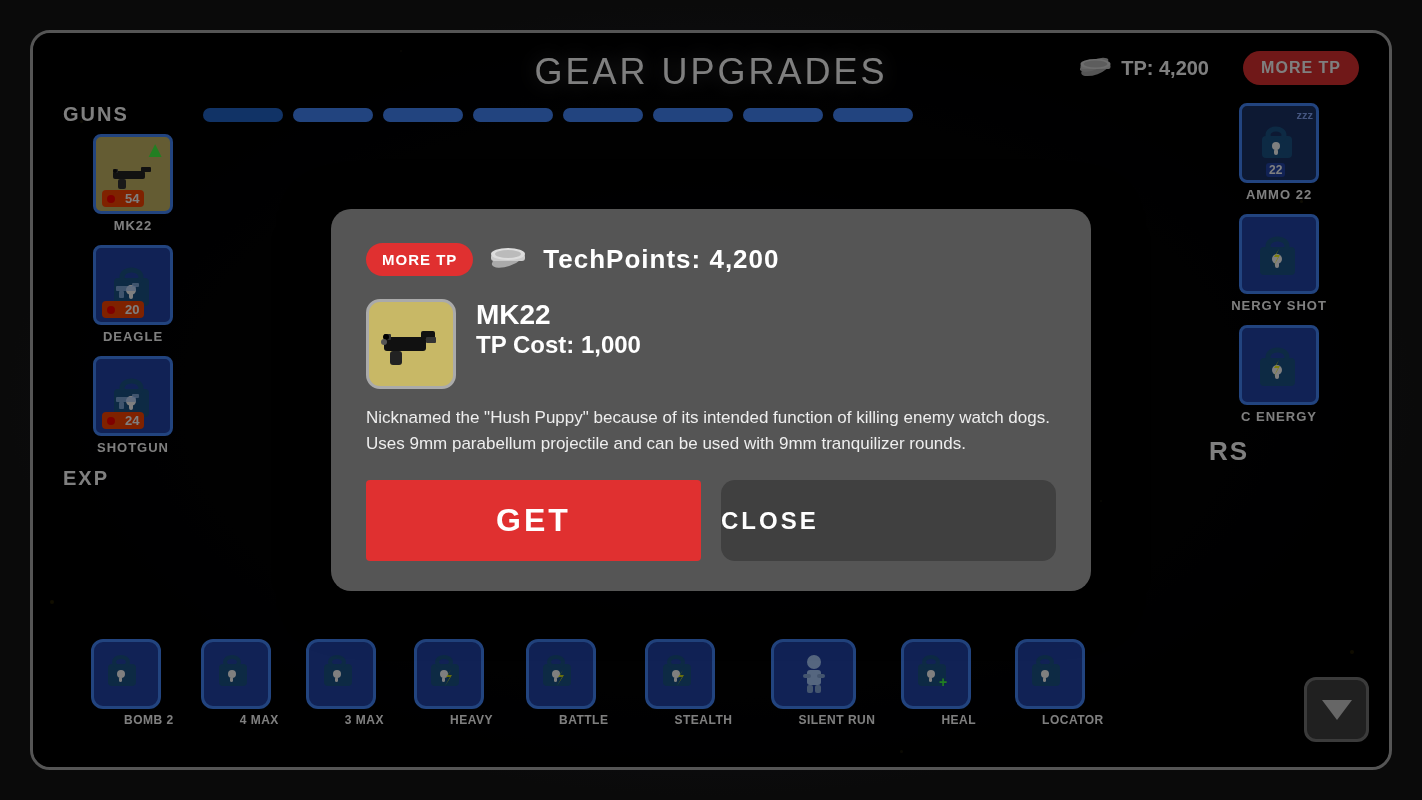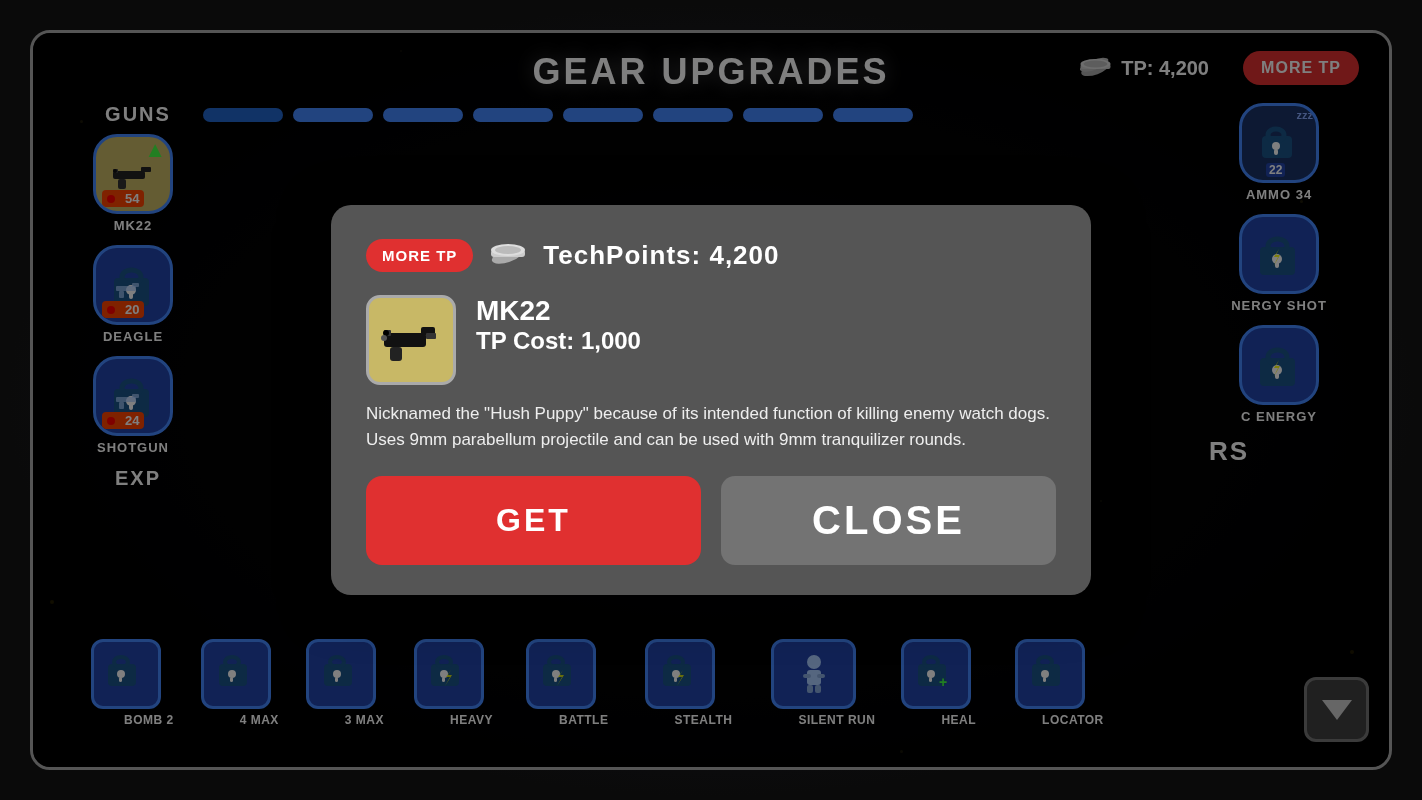--- a/index.html
+++ b/index.html
@@ -38,21 +38,21 @@
 
     
     .header {
       text-align: center;
       padding: 18px 0 10px;
       position: relative;
     }
 
     .page-title {
       font-size: 36px;
-      font-weight: 700;
+      font-weight: 400;
       color: #fff;
       letter-spacing: 3px;
       text-shadow: 0 0 20px rgba(255,255,255,0.3);
     }
 
     .tp-display {
       position: absolute;
       right: 180px;
       top: 18px;
       display: flex;
@@ -80,21 +80,20 @@
       font-size: 16px;
       font-weight: 900;
       cursor: pointer;
       letter-spacing: 1px;
     }
 
     
     .left-sidebar {
       width: 160px;
       flex-shrink: 0;
-      text-align: center;
     }
 
     .section-label {
       font-size: 20px;
       font-weight: 900;
       color: #fff;
       margin: 10px 0 8px 10px;
       letter-spacing: 2px;
     }
 
@@ -102,21 +101,21 @@
       display: flex;
       flex-direction: column;
       align-items: center;
       margin-bottom: 12px;
       cursor: pointer;
     }
 
     .gear-icon {
       width: 80px;
       height: 80px;
-      border-radius: 24px;
+      border-radius: 8px;
       border: 3px solid #4488ff;
       position: relative;
       overflow: hidden;
       display: flex;
       align-items: center;
       justify-content: center;
       background: #c8b866;
     }
 
     .gear-icon.blue-bg {
@@ -344,41 +343,41 @@
     .modal-buttons {
       display: flex;
       gap: 20px;
     }
 
     .btn-get {
       flex: 1;
       background: #e03030;
       color: #fff;
       border: none;
-      border-radius: 16px;
+      border-radius: 4px;
       padding: 22px 0;
       font-size: 32px;
       font-weight: 900;
       cursor: pointer;
       letter-spacing: 3px;
       text-align: center;
     }
 
     .btn-close {
       flex: 1;
-      background: #737373;
+      background: #404040;
       color: #fff;
       border: none;
       border-radius: 14px;
       padding: 22px 0;
-      font-size: 40px;
+      font-size: 24px;
       font-weight: 900;
       cursor: pointer;
       letter-spacing: 3px;
-      text-align: center;
+      text-align: left;
     }
 
     
     .gear-row {
       display: flex;
       gap: 15px;
       padding: 0 0 5px;
       overflow-x: hidden;
       margin-left: 170px;
       margin-right: 180px;
@@ -547,21 +546,21 @@
       <div class="gear-icon blue-bg" style="background:#1a3366;">
         <span class="zzz-icon">zzz</span>
         <svg width="50" height="45" viewBox="0 0 50 45">
           <rect x="8" y="15" width="30" height="22" rx="4" fill="#1a5588"></rect>
           <rect x="14" y="8" width="16" height="12" rx="8" fill="none" stroke="#1a5588" stroke-width="5"></rect>
           <circle cx="22" cy="25" r="4" fill="#fff"></circle>
           <rect x="20" y="28" width="4" height="6" rx="2" fill="#fff"></rect>
         </svg>
         <div class="ammo-num">22</div>
       </div>
-      <span class="gear-label">AMMO 34</span>
+      <span class="gear-label">AMMO 22</span>
     </div>
 
     <div class="right-item">
       <div class="gear-icon blue-bg">
         <svg width="55" height="55" viewBox="0 0 55 55">
           <rect x="8" y="20" width="35" height="28" rx="4" fill="#1a5588"></rect>
           <rect x="16" y="12" width="19" height="14" rx="9" fill="none" stroke="#1a5588" stroke-width="5"></rect>
           <circle cx="25" cy="32" r="5" fill="#fff"></circle>
           <rect x="23" y="34" width="4" height="7" rx="2" fill="#fff"></rect>
           <polygon points="27,22 22,30 26,30 21,40 28,28 24,28" fill="#ffff00" opacity="0.9"></polygon>

